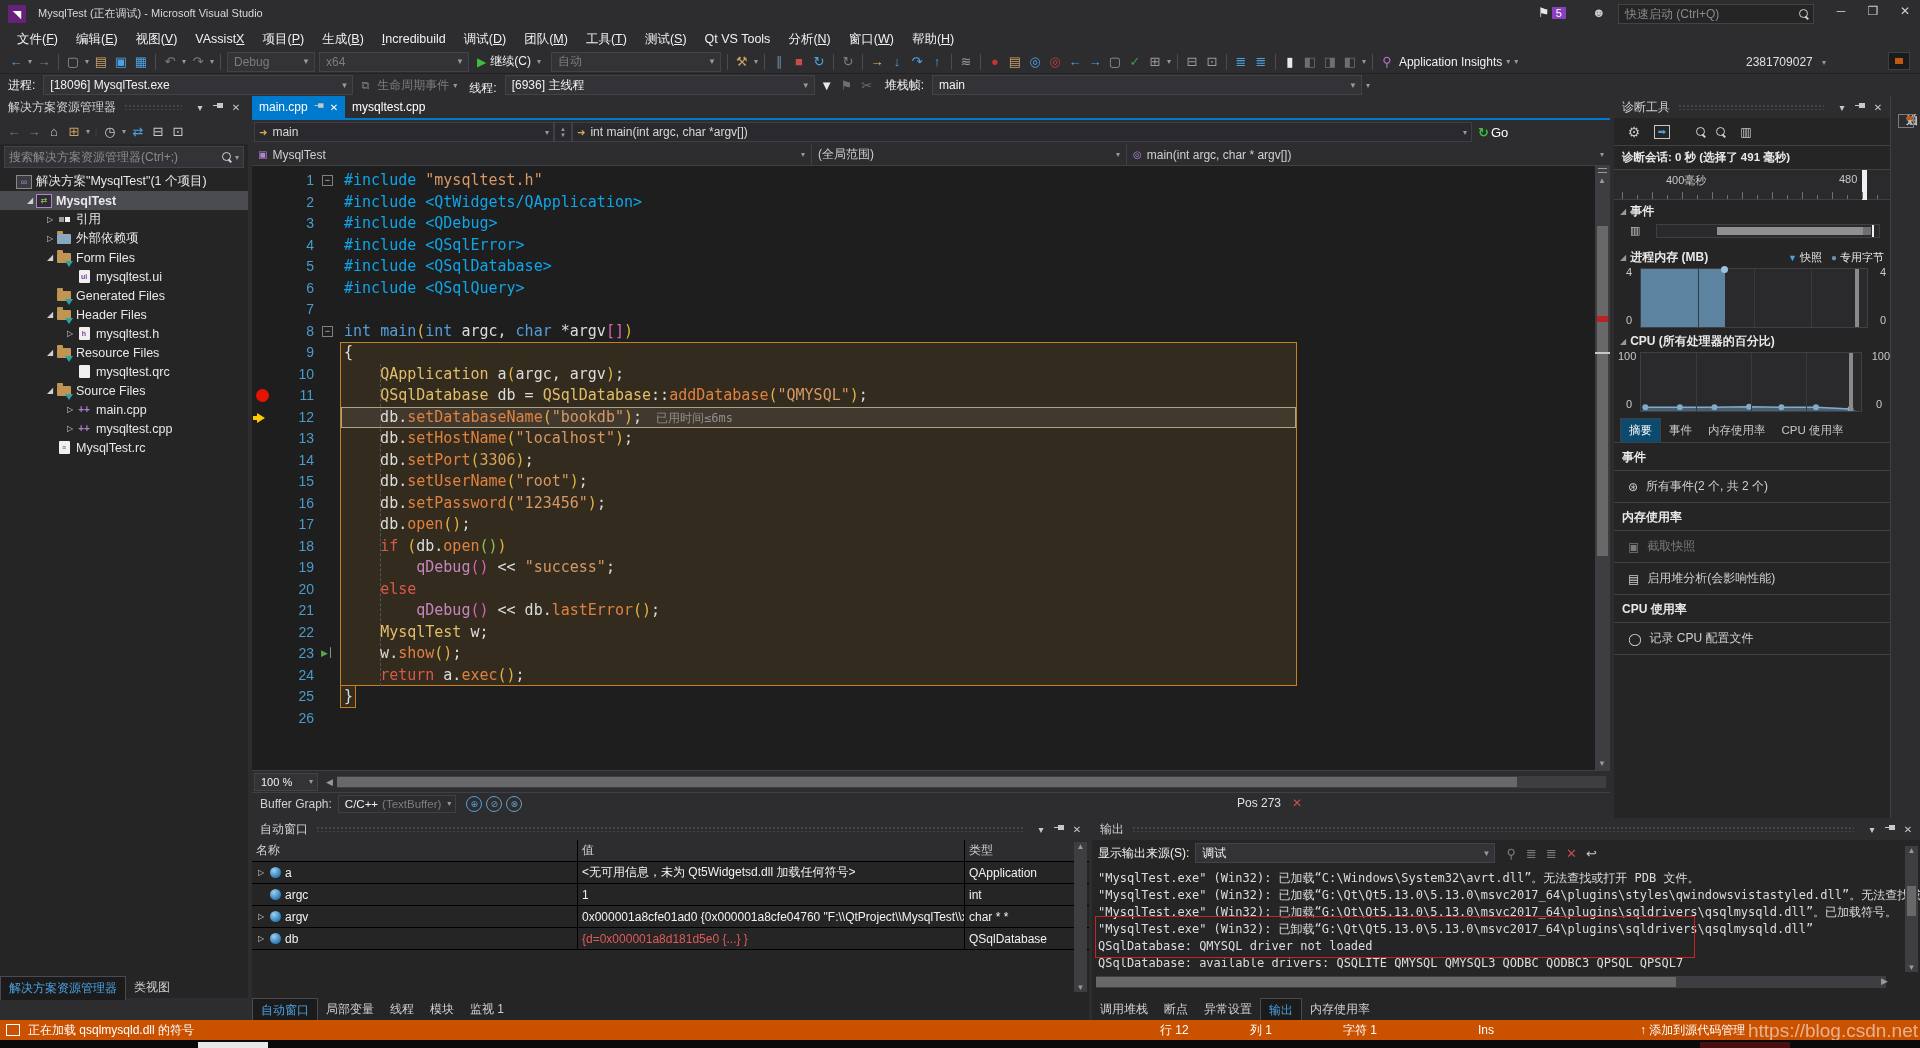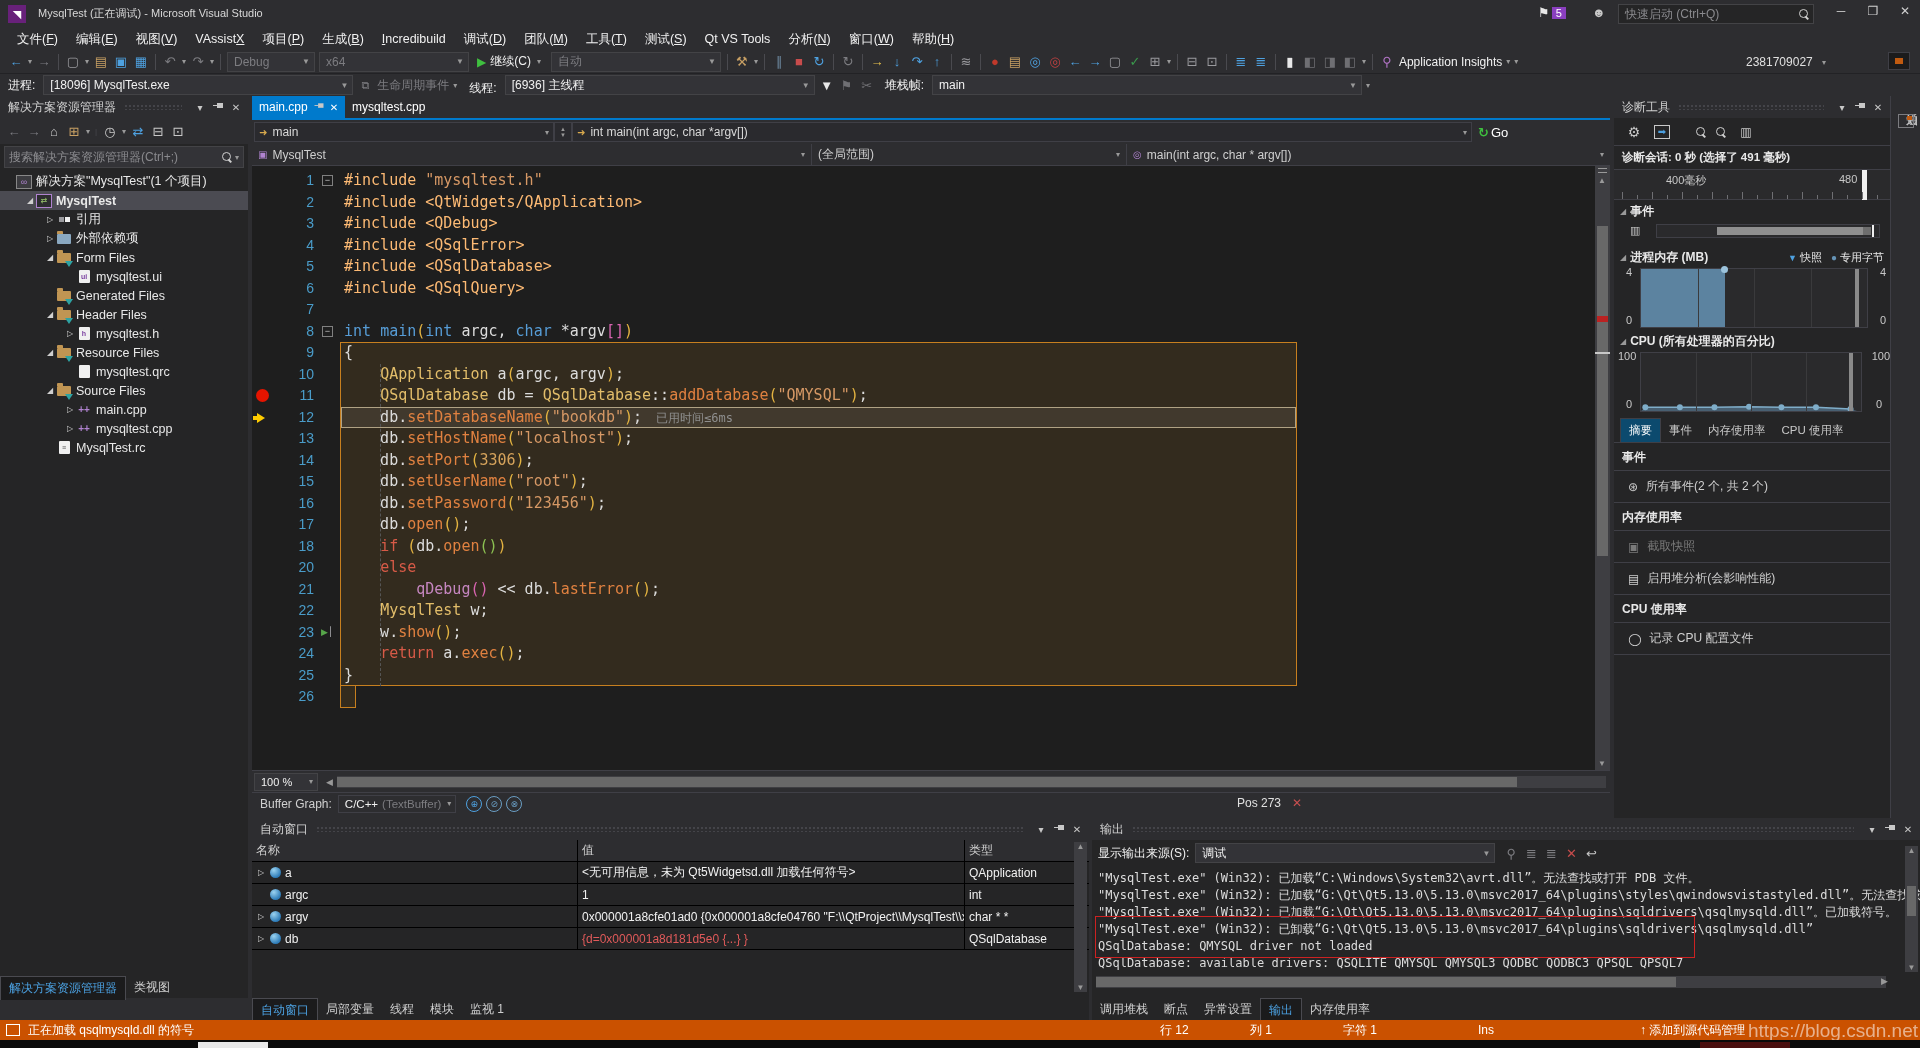--- a/index.html
+++ b/index.html
@@ -68,21 +68,21 @@
   #code-area{position:relative;height:604px;overflow:hidden;background:#1e1e1e;}
   .cl{display:flex;height:21.5px;line-height:21.5px;position:relative;}
   .cl-margin{width:24px;flex:none;position:relative;}
   .cl-num{width:42px;flex:none;text-align:right;color:#4a9cc9;font-size:14px;padding-right:4px;}
   .cl-fold{width:20px;flex:none;position:relative;font-size:9px;color:#888;}
   .cl-code{font-size:15px;white-space:pre;flex:1;padding-left:6px;}
   .fold-box{position:absolute;left:4px;top:5px;width:11px;height:11px;border:1px solid #808080;color:#c8c8c8;font-size:9px;line-height:9px;text-align:center;background:#1e1e1e;}
   .bp-dot{position:absolute;left:4px;top:4px;width:13px;height:13px;border-radius:50%;background:#e51400;}
   .cur-arrow{position:absolute;left:5px;top:6px;width:0;height:0;border-left:8px solid #ffcc00;border-top:5px solid transparent;border-bottom:5px solid transparent;}
   .cur-arrow::before{content:"";position:absolute;left:-12px;top:-2px;width:5px;height:4px;background:#ffcc00;}
-  .tk-d{color:#fdba74}.tk-n{color:#dcdcdc}.tk-k{color:#569cd6}.tk-f{color:#569cd6}
+  .tk-d{color:#0ea5e9}.tk-n{color:#dcdcdc}.tk-k{color:#569cd6}.tk-f{color:#569cd6}
   .tk-c{color:#d75a47}.tk-t{color:#e2bd6a}.tk-m{color:#e08140}.tk-s{color:#d69865}
   .tk-num{color:#d6a35c}.tk-q{color:#c586c0}.tk-p1{color:#e3b341}.tk-p2{color:#d864b0}.tk-p3{color:#8cc152}
   .perf-tip{color:#8f8f8f;font-size:12px;margin-left:14px;}
   #func-box{position:absolute;left:88px;width:957px;border:1px solid #c77f1f;background:rgba(160,110,30,0.16);pointer-events:none;}
   #brace-box{position:absolute;left:88px;width:16px;border:1px solid #c77f1f;border-top:none;background:rgba(160,110,30,0.16);pointer-events:none;}
   #cur-line-box{position:absolute;left:89px;width:955px;height:21.5px;border:1px solid #b0a284;background:rgba(255,255,255,0.07);pointer-events:none;}
   #indent-guide{position:absolute;left:128px;width:0;border-left:1px dashed #555;pointer-events:none;}
   #ed-vscroll{position:absolute;right:0;top:0;width:15px;height:604px;background:#3e3e42;}
   .vs-thumb{position:absolute;left:2px;width:11px;background:#686868;}
   #ed-zoomrow{height:22px;background:#2d2d30;display:flex;align-items:center;border-top:1px solid #3f3f46;}
@@ -575,20 +575,26 @@
             <span class="cl-code mono"><span class="tk-n">    db.</span><span class="tk-m">open</span><span class="tk-p1">()</span><span class="tk-n">;</span></span>
           </div>
           <div class="cl">
             <span class="cl-margin"></span>
             <span class="cl-num">18</span>
             <span class="cl-fold"></span>
             <span class="cl-code mono"><span class="tk-n">    </span><span class="tk-c">if </span><span class="tk-p1">(</span><span class="tk-n">db.</span><span class="tk-m">open</span><span class="tk-p3">()</span><span class="tk-p1">)</span></span>
           </div>
           <div class="cl">
             <span class="cl-margin"></span>
+            <span class="cl-num">19</span>
+            <span class="cl-fold"></span>
+            <span class="cl-code mono"><span class="tk-n">        </span><span class="tk-q">qDebug</span><span class="tk-p2">()</span><span class="tk-n"> &lt;&lt; </span><span class="tk-s">"success"</span><span class="tk-n">;</span></span>
+          </div>
+          <div class="cl">
+            <span class="cl-margin"></span>
             <span class="cl-num">20</span>
             <span class="cl-fold"></span>
             <span class="cl-code mono"><span class="tk-n">    </span><span class="tk-c">else</span></span>
           </div>
           <div class="cl">
             <span class="cl-margin"></span>
             <span class="cl-num">21</span>
             <span class="cl-fold"></span>
             <span class="cl-code mono"><span class="tk-n">        </span><span class="tk-q">qDebug</span><span class="tk-p2">()</span><span class="tk-n"> &lt;&lt; db.</span><span class="tk-m">lastError</span><span class="tk-p1">()</span><span class="tk-n">;</span></span>
           </div>

